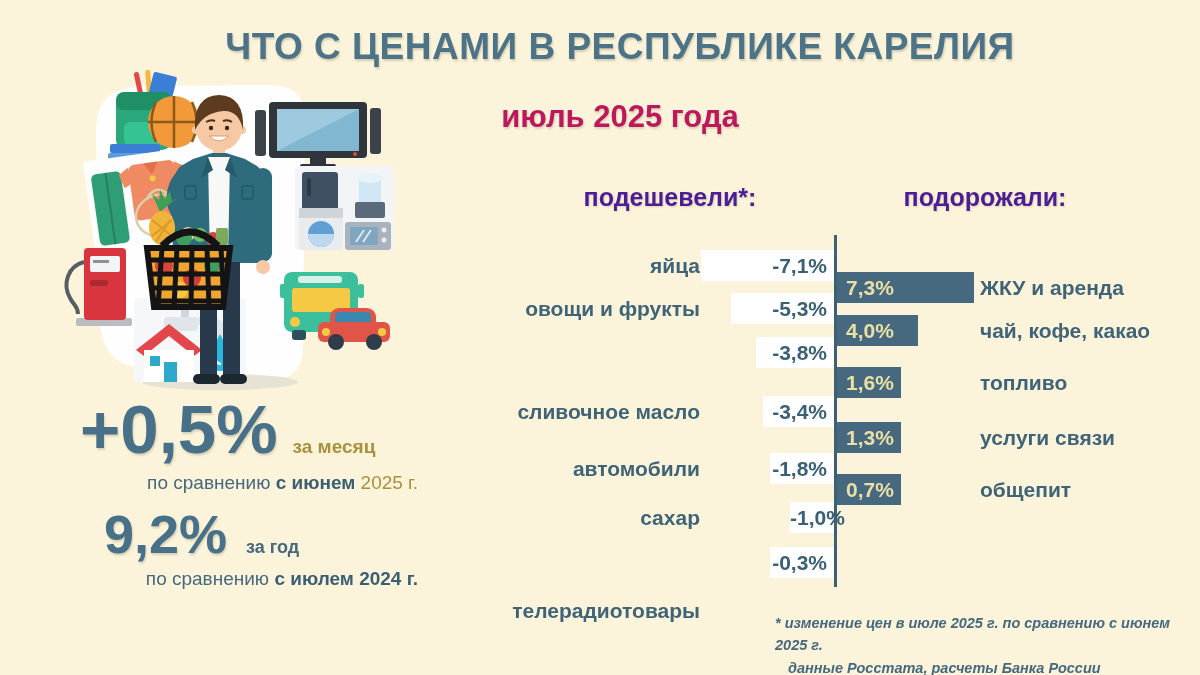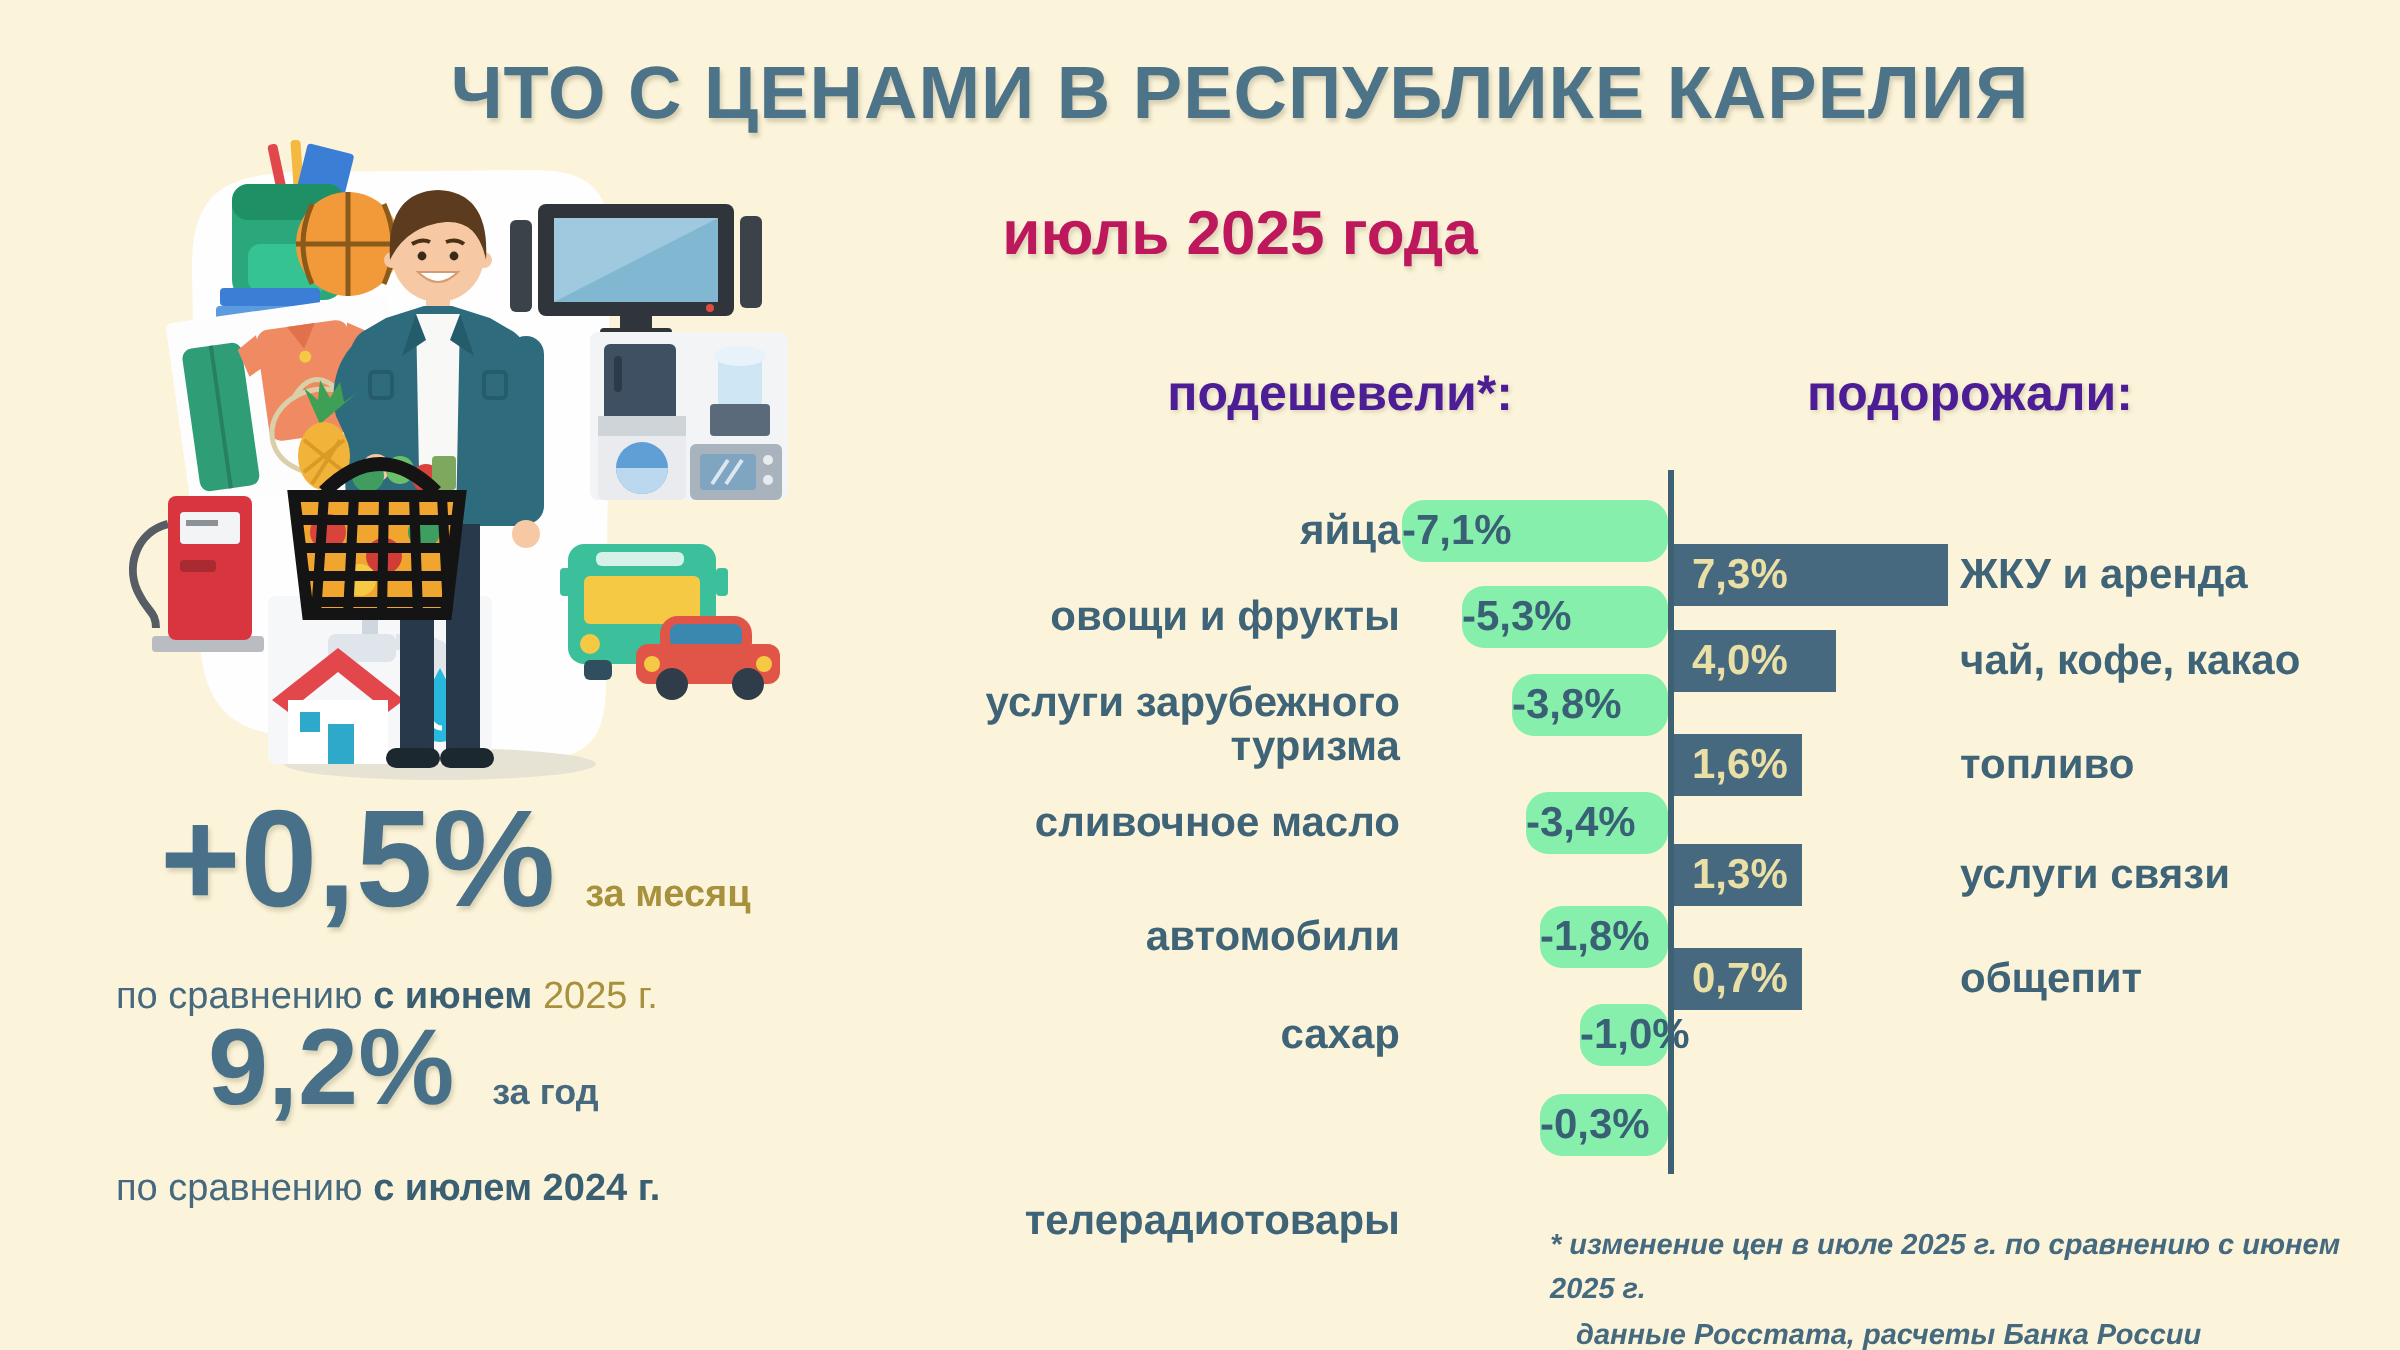--- a/index.html
+++ b/index.html
@@ -16,41 +16,41 @@
   .col-header{position:absolute;top:183px;font-size:25px;font-weight:700;color:#4c1d95;
          text-align:center;text-shadow:1px 1px 2px rgba(80,70,30,.18);}
   .col-header.left{left:520px;width:300px;}
   .col-header.right{left:845px;width:280px;}
 
   #chart{position:absolute;left:450px;top:230px;width:740px;height:370px;}
   #axis{position:absolute;left:384px;top:5px;width:3px;height:352px;background:#3d6073;}
 
   .bar{position:absolute;height:31px;line-height:31px;font-size:21px;font-weight:700;
        box-sizing:border-box;}
-  .bar.left{right:356px;background:#86efac;color:#3a6076;text-align:left;padding-right:7px;border-radius:11px;}
+  .bar.left{right:356px;background:#ffffff;color:#3a6076;text-align:right;padding-right:7px;}
   .bar.right{left:387px;background:#47697f;color:#eadfa5;text-align:left;padding-left:9px;}
 
   .blabel{position:absolute;height:31px;line-height:31px;font-size:21px;font-weight:600;
           color:#3f6478;white-space:nowrap;}
   .blabel.left{right:490px;text-align:right;}
   .blabel.left.wrap{white-space:normal;width:232px;line-height:22px;height:auto;}
   .blabel.right{left:530px;}
 
   .stat{position:absolute;left:58px;width:360px;}
   #stat-month{top:390px;}
   #stat-year{top:503px;}
   .stat-line1{display:flex;align-items:baseline;}
   #stat-month .stat-line1{padding-left:22px;gap:15px;}
   #stat-year .stat-line1{padding-left:46px;gap:19px;}
   .stat-value{font-size:69px;font-weight:700;color:#497089;text-shadow:1px 2px 2px rgba(80,70,30,.2);}
   #stat-year .stat-value{font-size:54px;}
   .stat-period{font-size:19px;font-weight:700;}
   #stat-month .stat-period{color:#a8913c;}
   #stat-year .stat-period{color:#46697e;font-size:18px;}
-  .stat-line2{margin-top:19px;text-align:left;font-size:19px;color:#46697e;}
+  .stat-line2{margin-top:3px;text-align:right;font-size:19px;color:#46697e;}
   .stat-line2 .b{font-weight:700;color:#3a5f73;}
   #stat-month .stat-line2 .g{color:#a8913c;}
 
   #footnote{position:absolute;left:775px;top:612px;width:400px;font-size:14.5px;
             font-style:italic;font-weight:600;color:#45697e;line-height:1.55;}
   #footnote .fn2{padding-left:13px;}
 
   #illu{position:absolute;left:52px;top:66px;}
 </style>
 </head>
@@ -68,21 +68,20 @@
     <div id="axis"></div>
   <div class="bar left" style="top: 20px; width: 133px;">-7,1%</div>
       <div class="blabel left" style="top: 20px; margin-left: 16px;">яйца</div>
       <div class="bar right" style="top: 42px; width: 137px;">7,3%</div>
       <div class="blabel right" style="top: 42px;">ЖКУ и аренда</div>
       <div class="bar left" style="top: 63px; width: 103px;">-5,3%</div>
       <div class="blabel left" style="top: 63px;">овощи и фрукты</div>
       <div class="bar right" style="top: 85px; width: 81px;">4,0%</div>
       <div class="blabel right" style="top: 85px;">чай, кофе, какао</div>
       <div class="bar left" style="top: 107px; width: 78px;">-3,8%</div>
-      <div class="blabel left wrap" style="top: 111px;">услуги зарубежного туризма</div>
       <div class="bar right" style="top: 137px; width: 64px;">1,6%</div>
       <div class="blabel right" style="top: 137px;">топливо</div>
       <div class="bar left" style="top: 166px; width: 71px;">-3,4%</div>
       <div class="blabel left" style="top: 166px;">сливочное масло</div>
       <div class="bar right" style="top: 192px; width: 64px;">1,3%</div>
       <div class="blabel right" style="top: 192px;">услуги связи</div>
       <div class="bar left" style="top: 223px; width: 64px;">-1,8%</div>
       <div class="blabel left" style="top: 223px;">автомобили</div>
       <div class="bar right" style="top: 244px; width: 64px;">0,7%</div>
       <div class="blabel right" style="top: 244px;">общепит</div>

